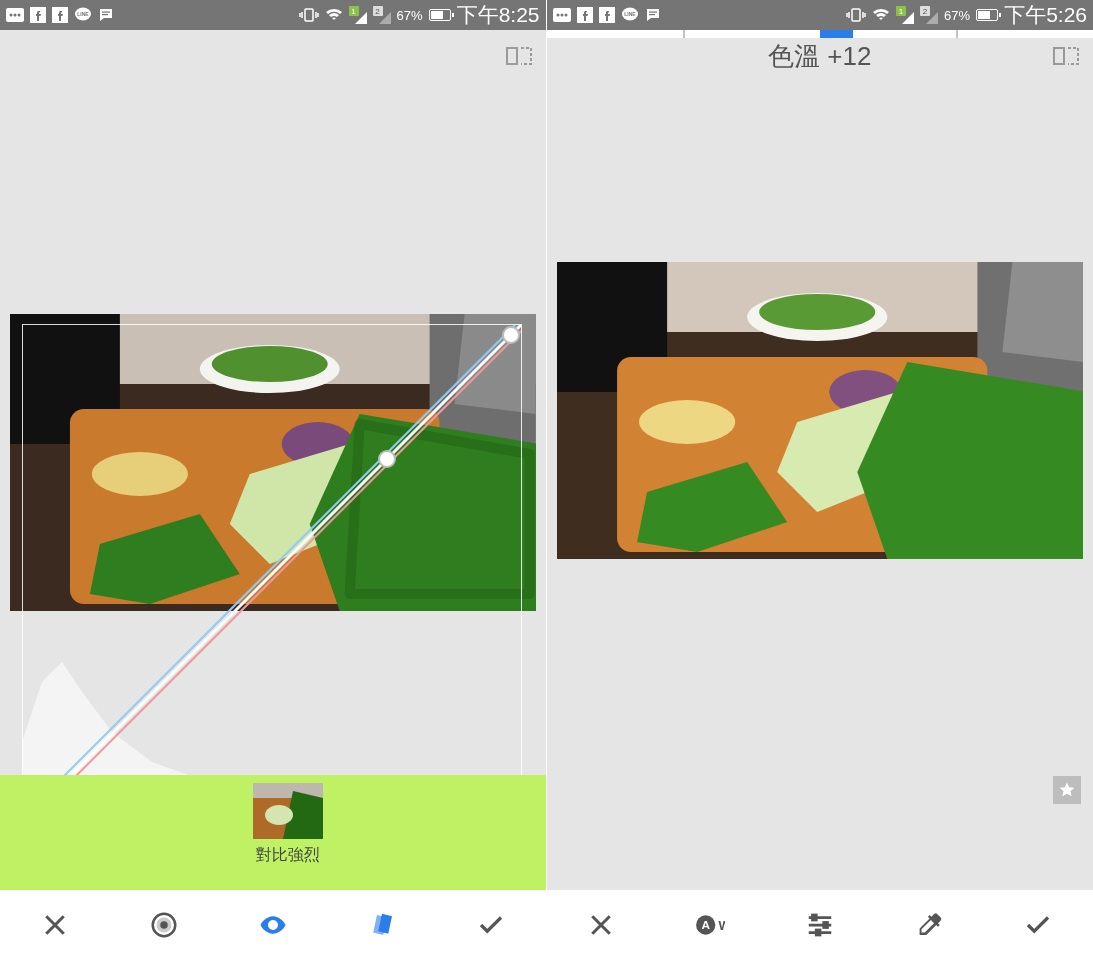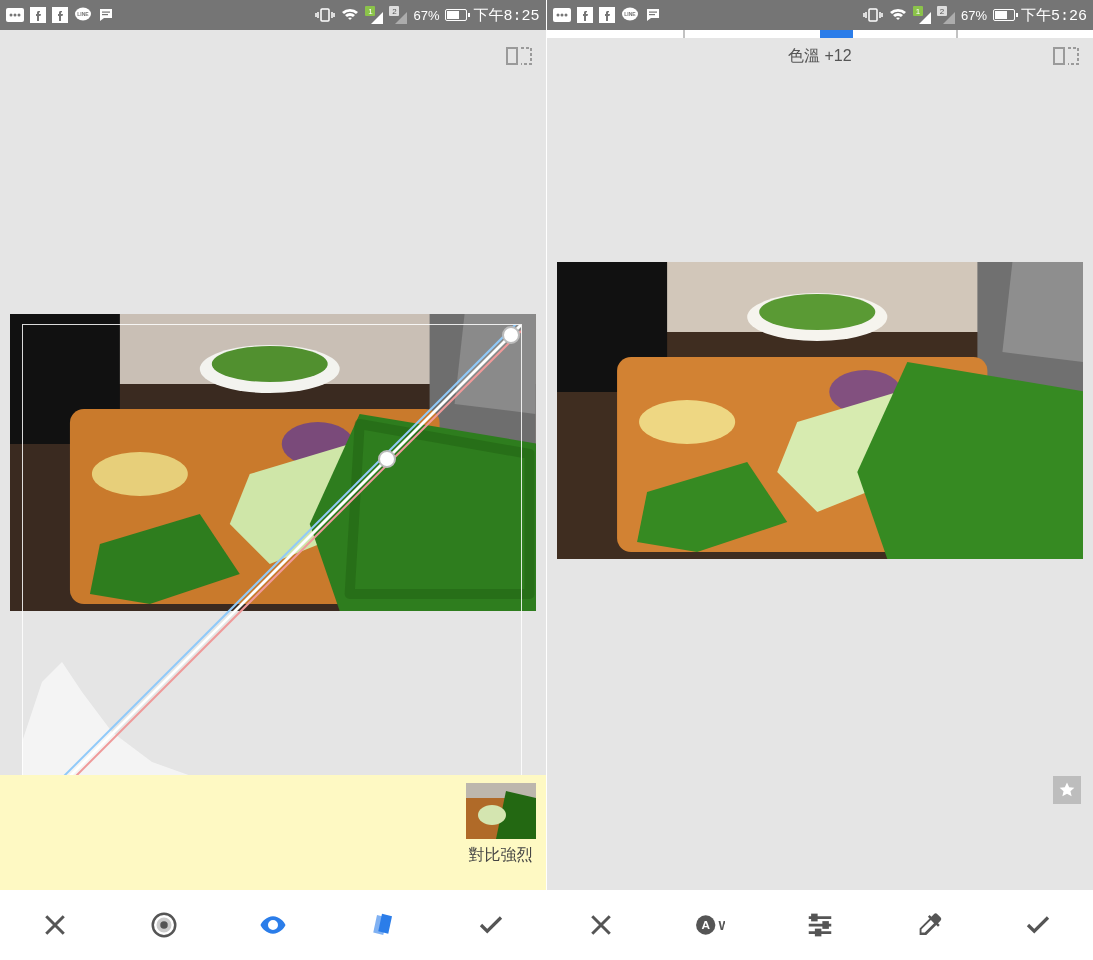--- a/index.html
+++ b/index.html
@@ -24,21 +24,21 @@
     height: 30px;
     background: #757575;
     color: #fff;
     display: flex;
     align-items: center;
     padding: 0 6px;
     font-size: 13px;
     gap: 6px;
   }
   .status-bar .spacer { flex: 1; }
-  .status-bar .time { font-size: 15px; font-family: Liberation Mono, monospace; }
+  .status-bar .time { font-size: 21px; }
   .status-ic { display:inline-flex; align-items:center; justify-content:center; }
   .sim-badge{
     position:relative; width:18px; height:18px;
   }
   .sim-badge .tri{
     position:absolute; right:0; bottom:0; width:0; height:0;
     border-left:12px solid transparent; border-bottom:12px solid #fff;
   }
   .sim-badge .num{
     position:absolute; left:0; top:0; width:10px; height:10px;
@@ -63,21 +63,21 @@
     background: #e5e5e5;
     display: flex;
     align-items: center;
     justify-content: flex-end;
     padding: 0 14px;
     position: relative;
   }
   .compare-icon { width:26px; height:22px; }
   .adjust-label {
     position:absolute; left:50%; transform:translateX(-50%);
-    font-size:16px; color:#555;
+    font-size:26px; color:#555;
   }
   
   .top-ruler{
     position:absolute; top:0; left:0; right:0; height:8px;
     background:#fff;
   }
   .top-ruler .tick{
     position:absolute; top:0; width:2px; height:8px; background:#c2c2c2;
   }
   .top-ruler .prog{
@@ -104,22 +104,22 @@
     position:absolute; width:18px; height:18px; border-radius:50%;
     background:#fff; border:2px solid #bbb;
     transform:translate(-50%,-50%);
   }
   .histo{
     position:absolute; left:22px; top:540px; width:500px; height:200px;
     opacity:.6;
   }
   
   .preset-strip{
-    height:115px; background:#fef9c3; display:flex;
-    justify-content:flex-end; align-items:flex-start;
+    height:115px; background:#bef264; display:flex;
+    justify-content:center; align-items:flex-start;
     padding-top:8px;
     padding-left:30px;
   }
   .preset{
     width:90px; display:flex; flex-direction:column; align-items:center;
     gap:6px; font-size:16px; color:#444;
   }
   .preset.sel{ color:#2b7de9; }
   .thumb{
     width:70px; height:56px; background:#333; position:relative; overflow:hidden;

